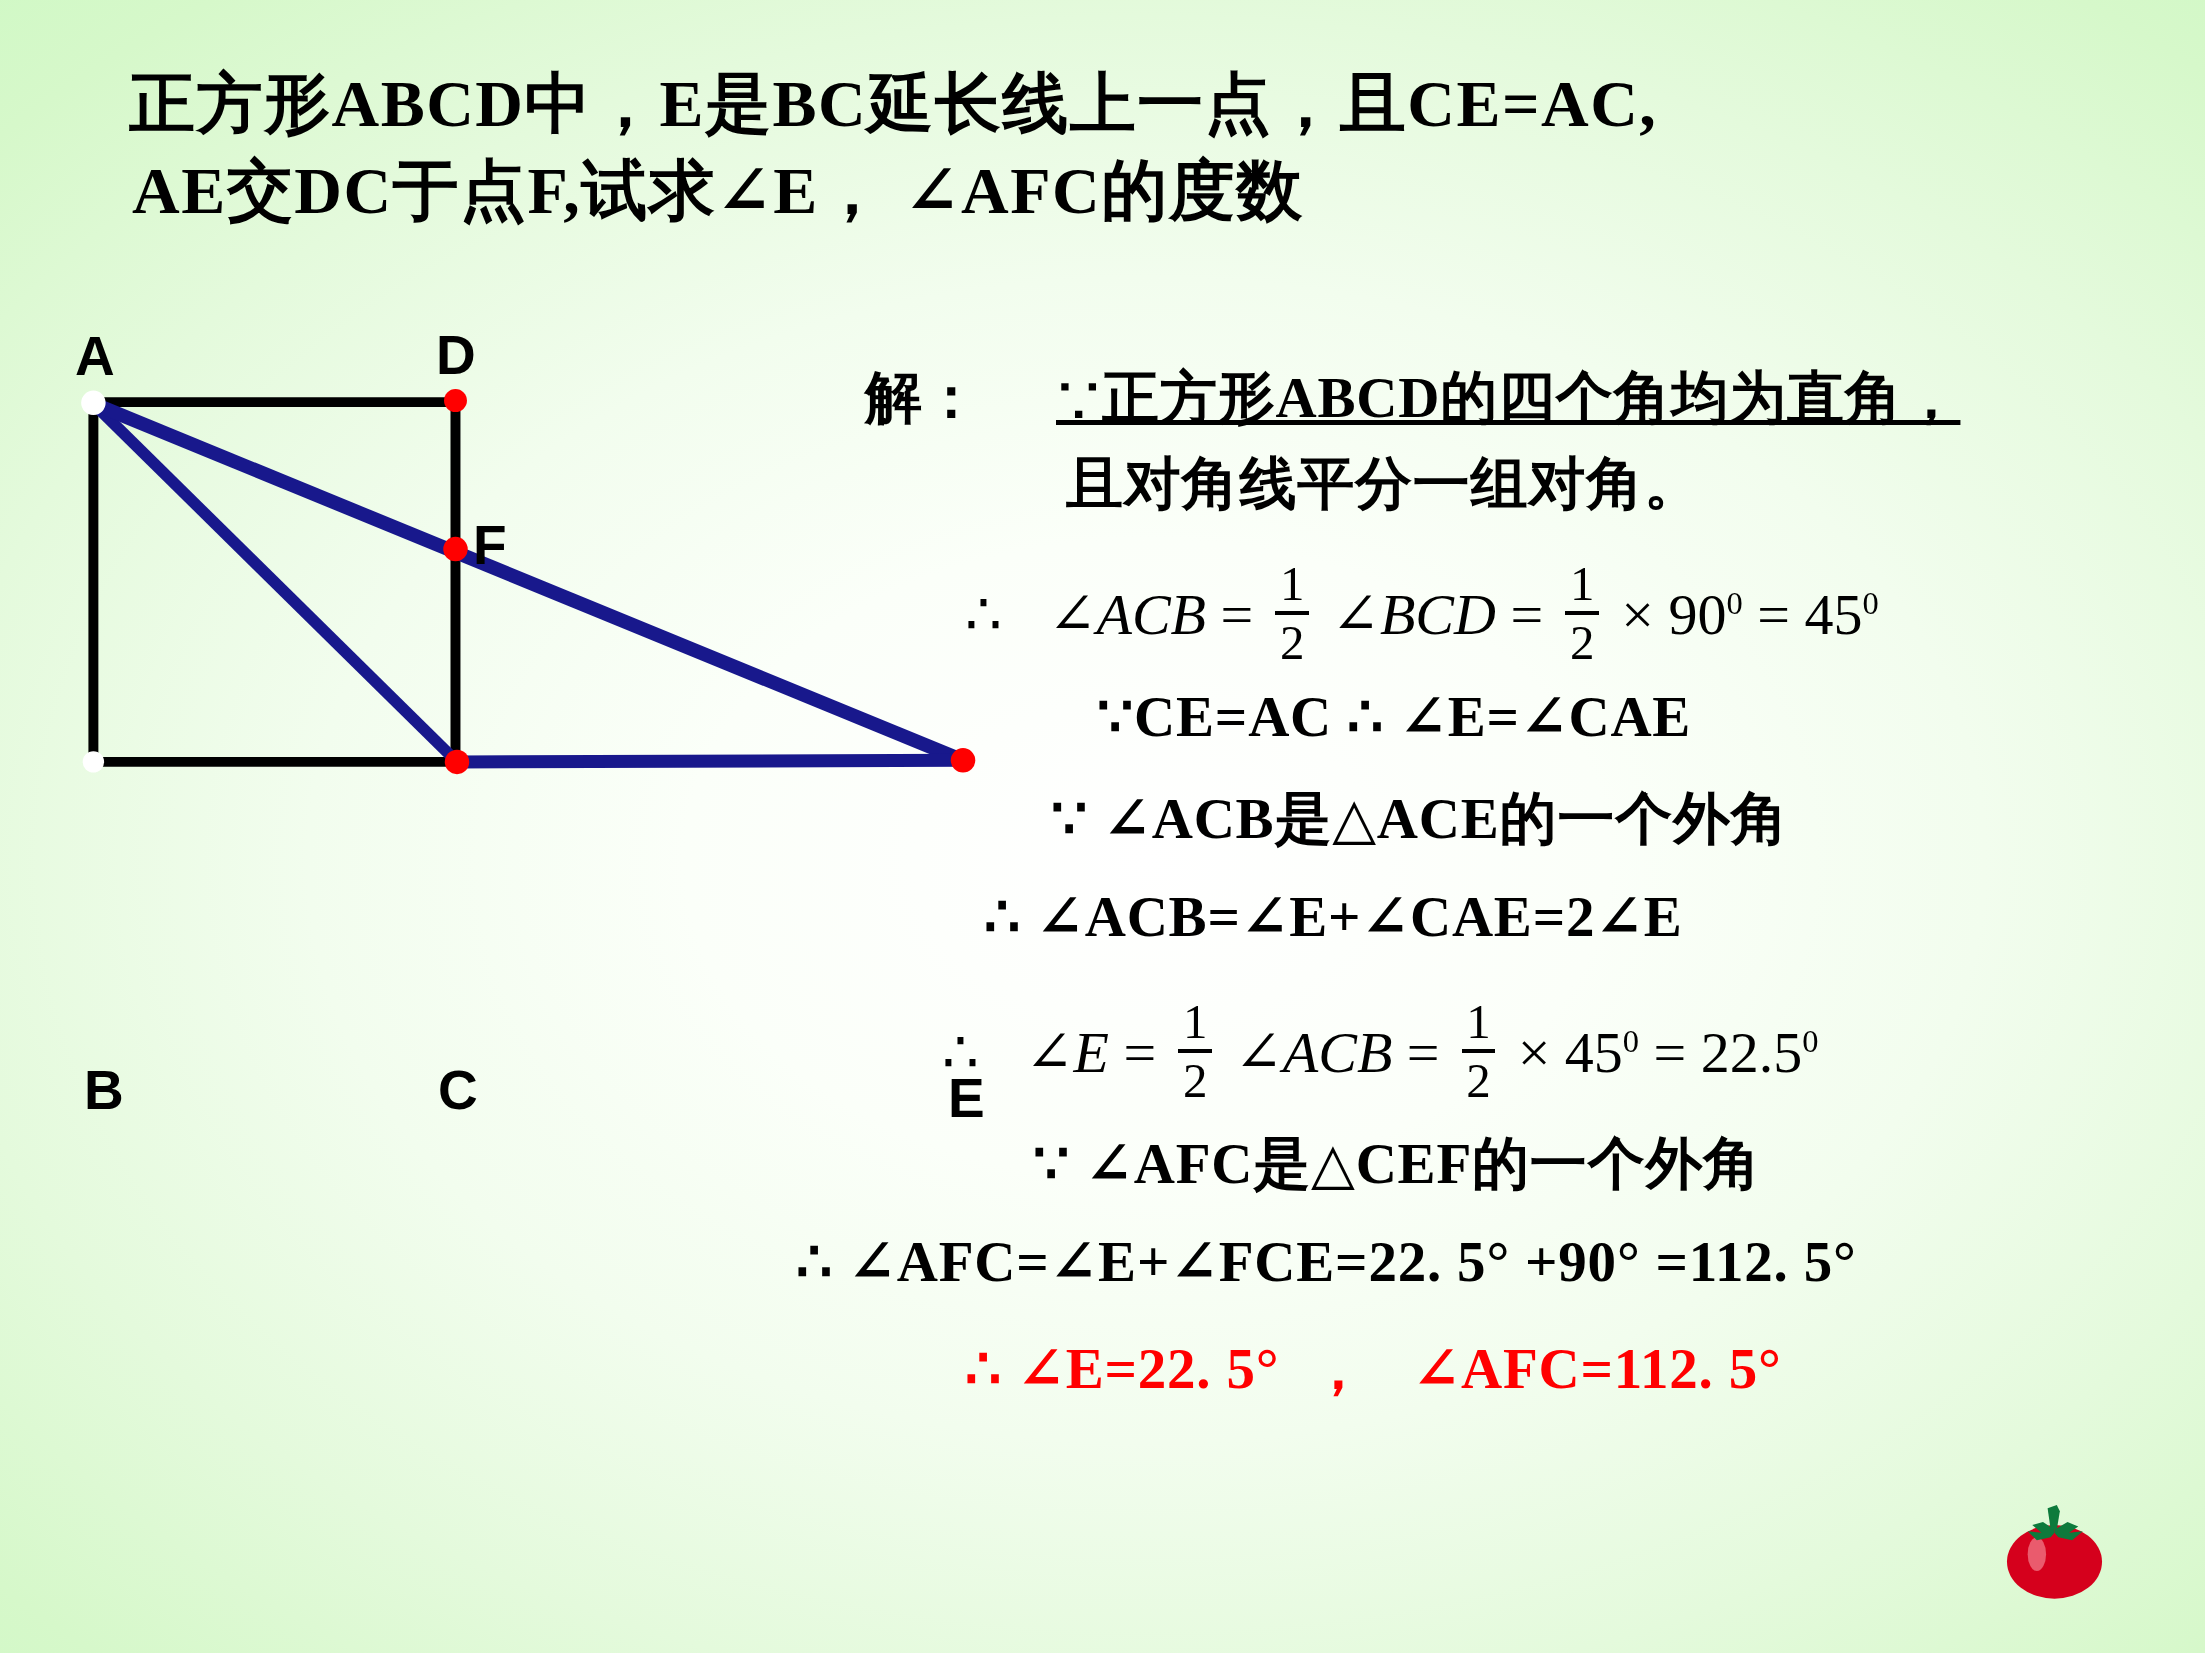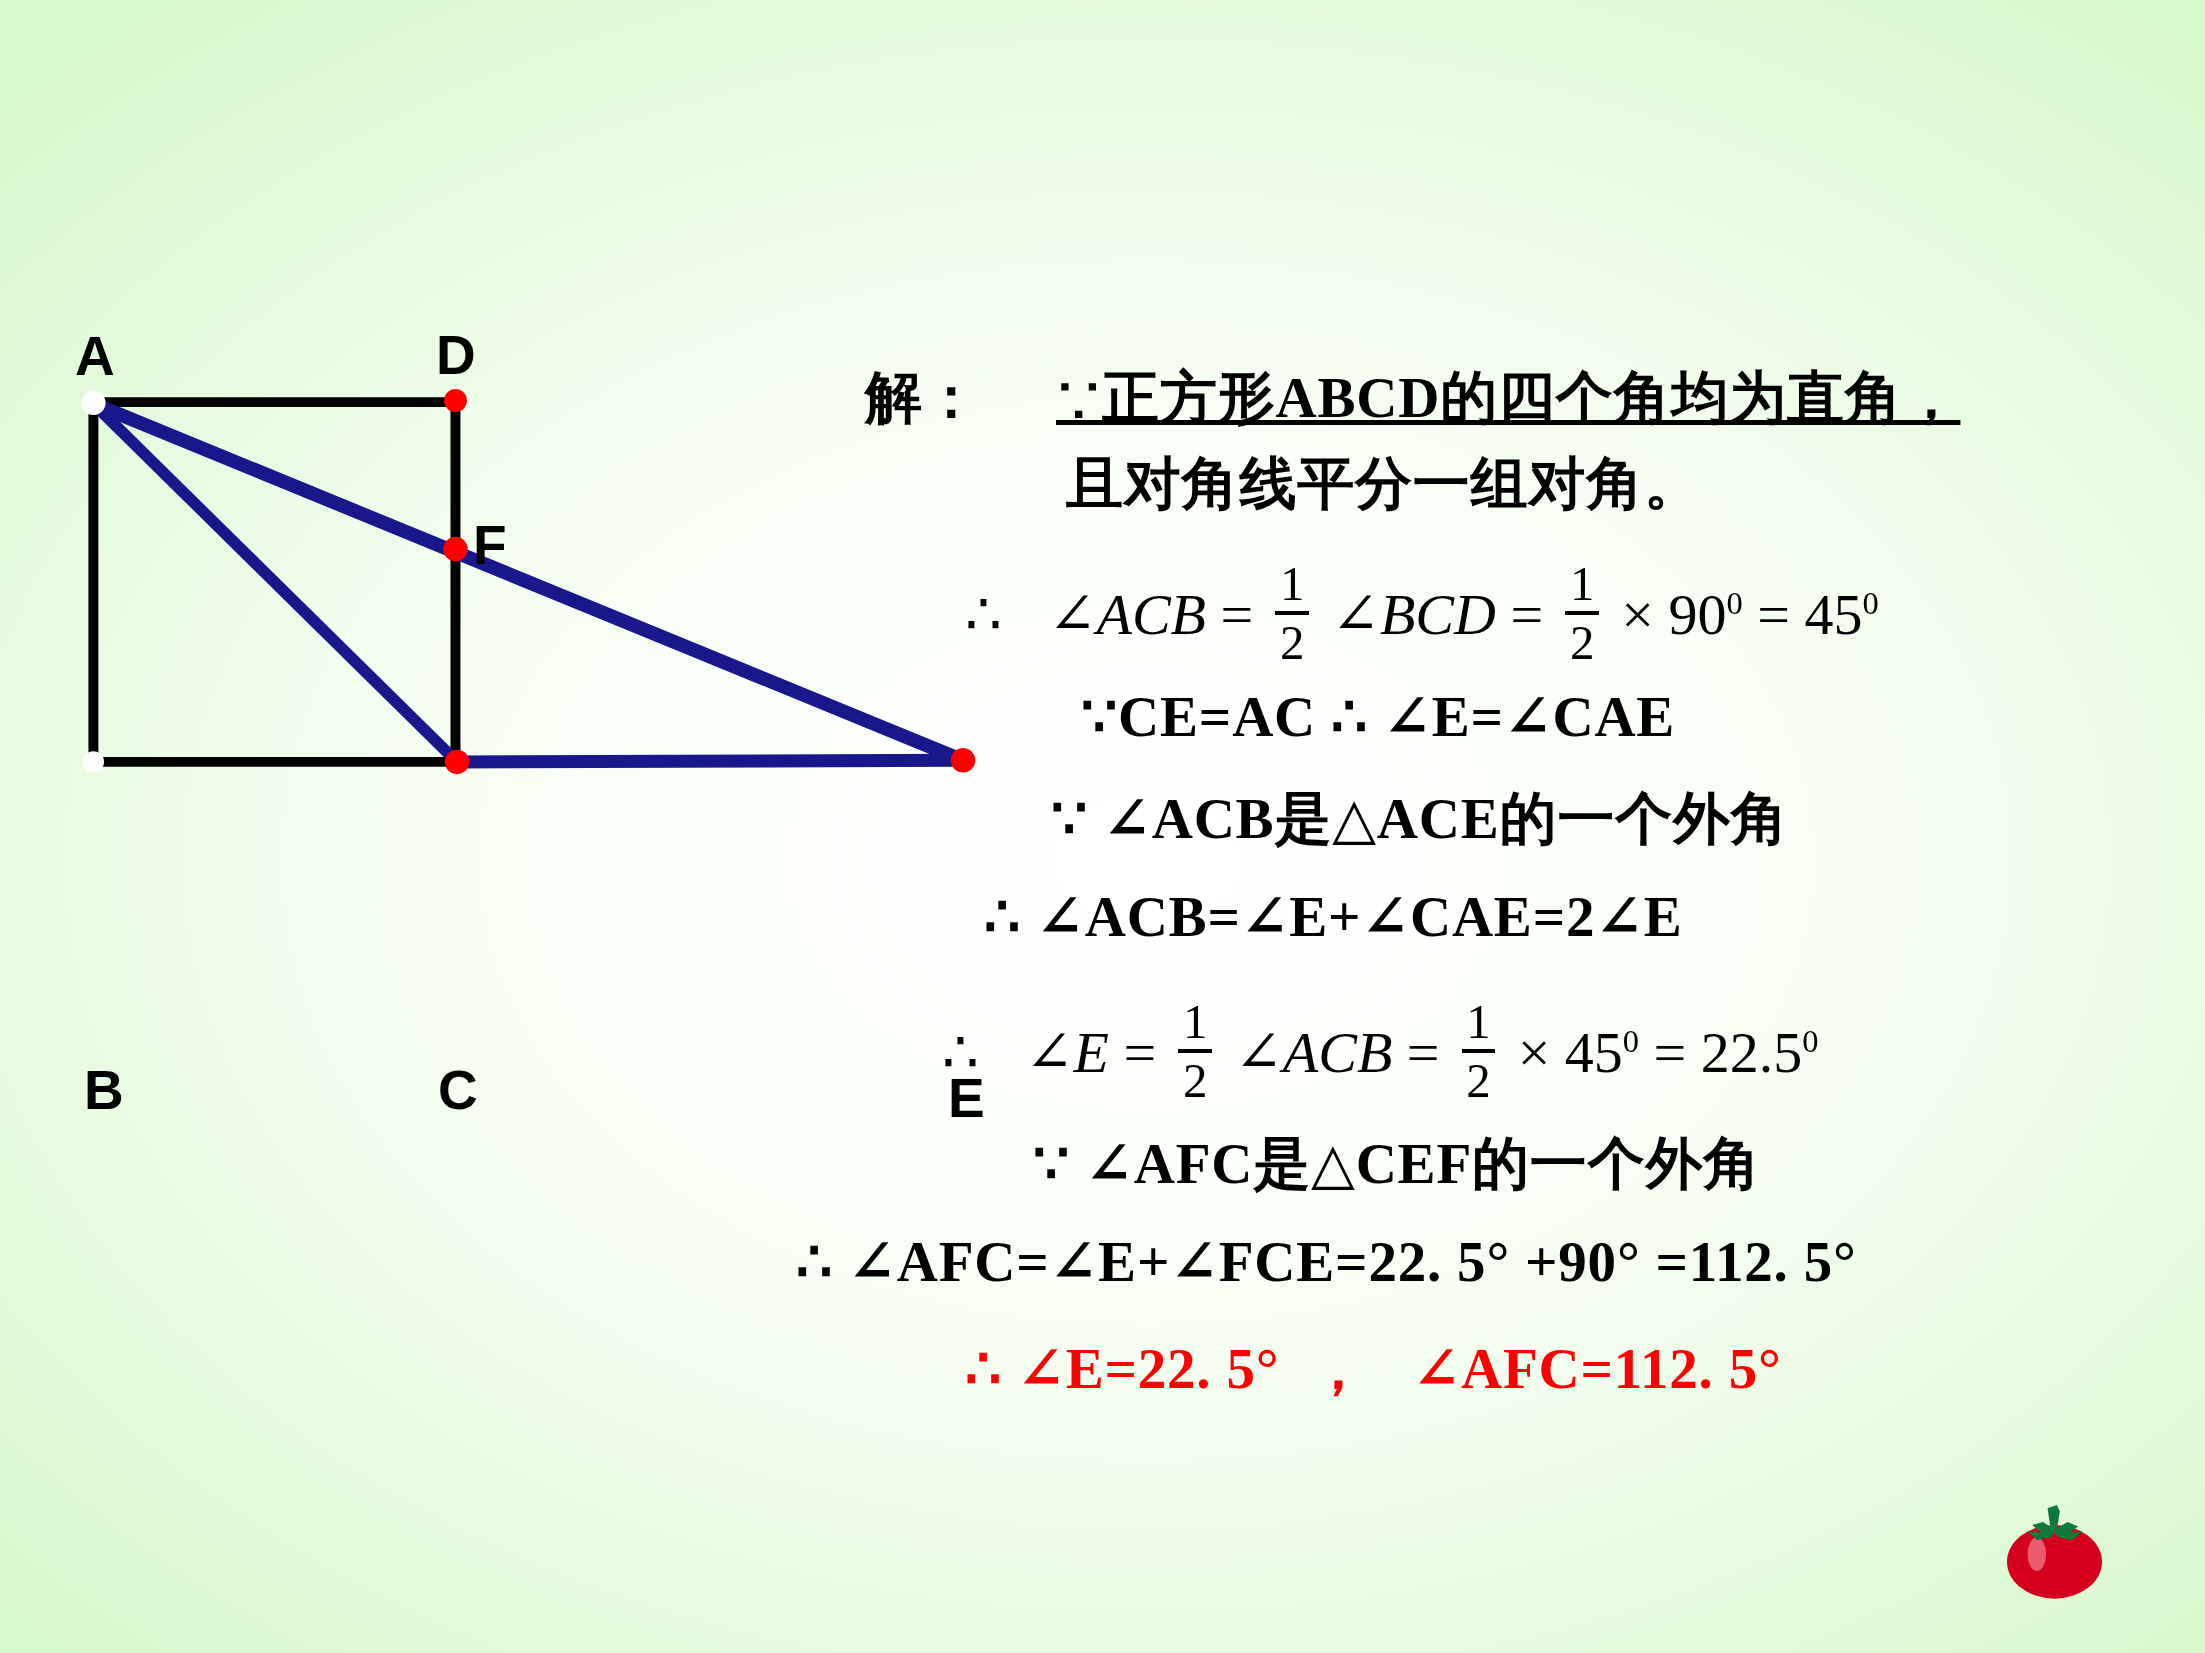--- a/index.html
+++ b/index.html
@@ -133,21 +133,21 @@
     vertical-align: super;
     font-style: normal;
     line-height: 0;
   }
 
   
   .r-jie      { position: absolute; left: 0px;   top: 0px; }
   .r-line1    { position: absolute; left: 191px; top: 0px; text-decoration: underline; }
   .r-line2    { position: absolute; left: 201px; top: 86px; }
   .r-eq1      { position: absolute; left: 100px; top: 182px; }
-  .r-line3    { position: absolute; left: 216px; top: 322px; }
+  .r-line3    { position: absolute; left: 232px; top: 322px; }
   .r-line4    { position: absolute; left: 186px; top: 421px; }
   .r-line5    { position: absolute; left: 119px; top: 522px; }
   .r-eq2      { position: absolute; left: 77px; top: 620px; }
   .r-line6    { position: absolute; left: 168px; top: 766px; }
   .r-line7    { position: absolute; left: -69px; top: 867px; }
   .r-final    { position: absolute; left: 100px; top: 971px; }
 
   .final-red {
     color: #ff0000;
     font-family: "Liberation Serif", "DejaVu Serif", serif;
@@ -165,20 +165,24 @@
     top: 1485px;
     width: 115px;
     height: 123px;
   }
 </style>
 </head>
 <body>
 
 <div id="slide">
 
+  <div class="title-block">
+    <div class="title-line">正方形ABCD中，E是BC延长线上一点，且CE=AC,</div>
+    <div class="title-line second">AE交DC于点F,试求∠E， ∠AFC的度数</div>
+  </div>
 
   <div class="figure">
     <svg class="fig-svg" width="1110" height="582" viewBox="0 0 1450 760">
 
       <g>
         <line x1="122" y1="145" x2="595" y2="145" stroke="#000000" stroke-width="13"></line>
         <line x1="122" y1="145" x2="122" y2="615" stroke="#000000" stroke-width="13"></line>
         <line x1="122" y1="615" x2="597" y2="615" stroke="#000000" stroke-width="13"></line>
         <line x1="595" y1="145" x2="595" y2="615" stroke="#000000" stroke-width="13"></line>
       </g>

